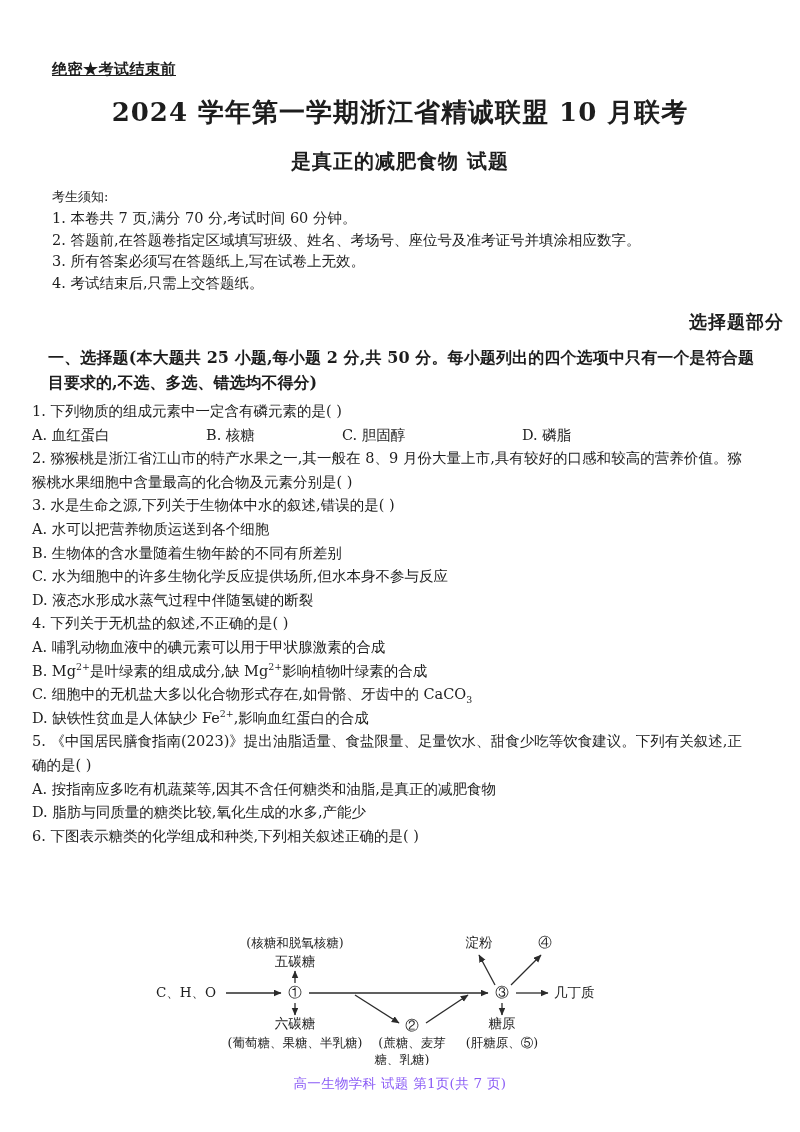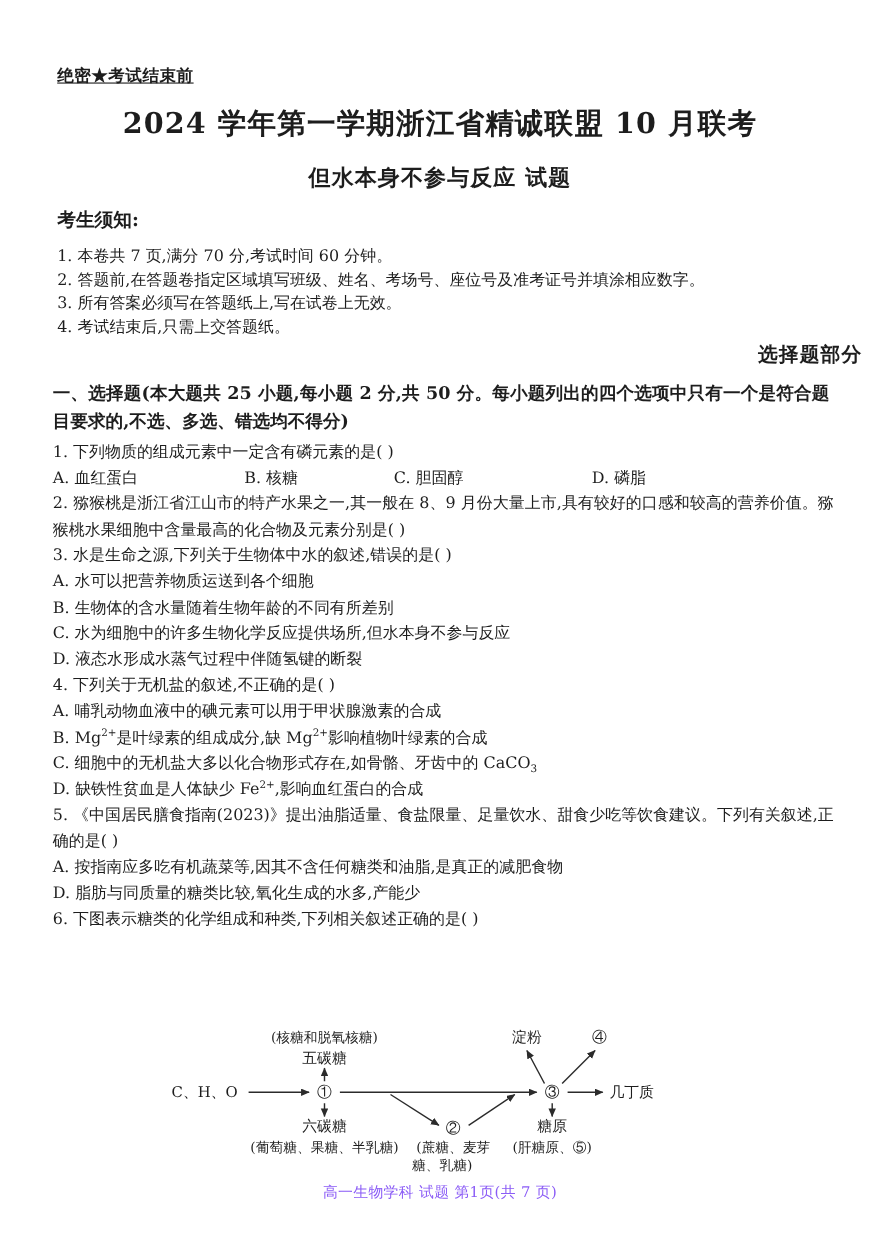--- a/index.html
+++ b/index.html
@@ -58,23 +58,23 @@
   }
 
   
   .notice {
     position: absolute;
     left: 52px;
     top: 188px;
     width: 700px;
   }
   .notice-title {
-    font-size: 17px;
-    font-weight: bold;
-    margin-bottom: 12px;
+    font-size: 13px;
+    font-weight: normal;
+    margin-bottom: 2px;
   }
   .notice-item {
     font-size: 14.5px;
     line-height: 21.5px;
     white-space: nowrap;
   }
 
   
   .section-head {
     position: absolute;
@@ -96,21 +96,21 @@
     font-size: 16px;
     font-weight: bold;
     line-height: 25px;
     text-align: justify;
     text-justify: inter-ideograph;
   }
 
   
   .questions {
     position: absolute;
-    left: 48px;
+    left: 32px;
     top: 400px;
     width: 710px;
   }
   .q-stem {
     font-size: 14.5px;
     line-height: 23.6px;
     text-align: justify;
     text-justify: inter-ideograph;
   }
   .q-opt {
@@ -178,21 +178,21 @@
 </style>
 </head>
 <body>
 
 <div class="page">
 
   <div class="confidential">绝密★考试结束前</div>
 
   <div class="title-main">2024 学年第一学期浙江省精诚联盟 10 月联考</div>
 
-  <div class="title-sub">但水本身不参与反应 试题</div>
+  <div class="title-sub">是真正的减肥食物 试题</div>
 
   <div class="notice">
     <div class="notice-title">考生须知:</div>
     <div class="notice-item">1. 本卷共 7 页,满分 70 分,考试时间 60 分钟。</div>
     <div class="notice-item">2. 答题前,在答题卷指定区域填写班级、姓名、考场号、座位号及准考证号并填涂相应数字。</div>
     <div class="notice-item">3. 所有答案必须写在答题纸上,写在试卷上无效。</div>
     <div class="notice-item">4. 考试结束后,只需上交答题纸。</div>
   </div>
 
   <div class="section-head">选择题部分</div>

